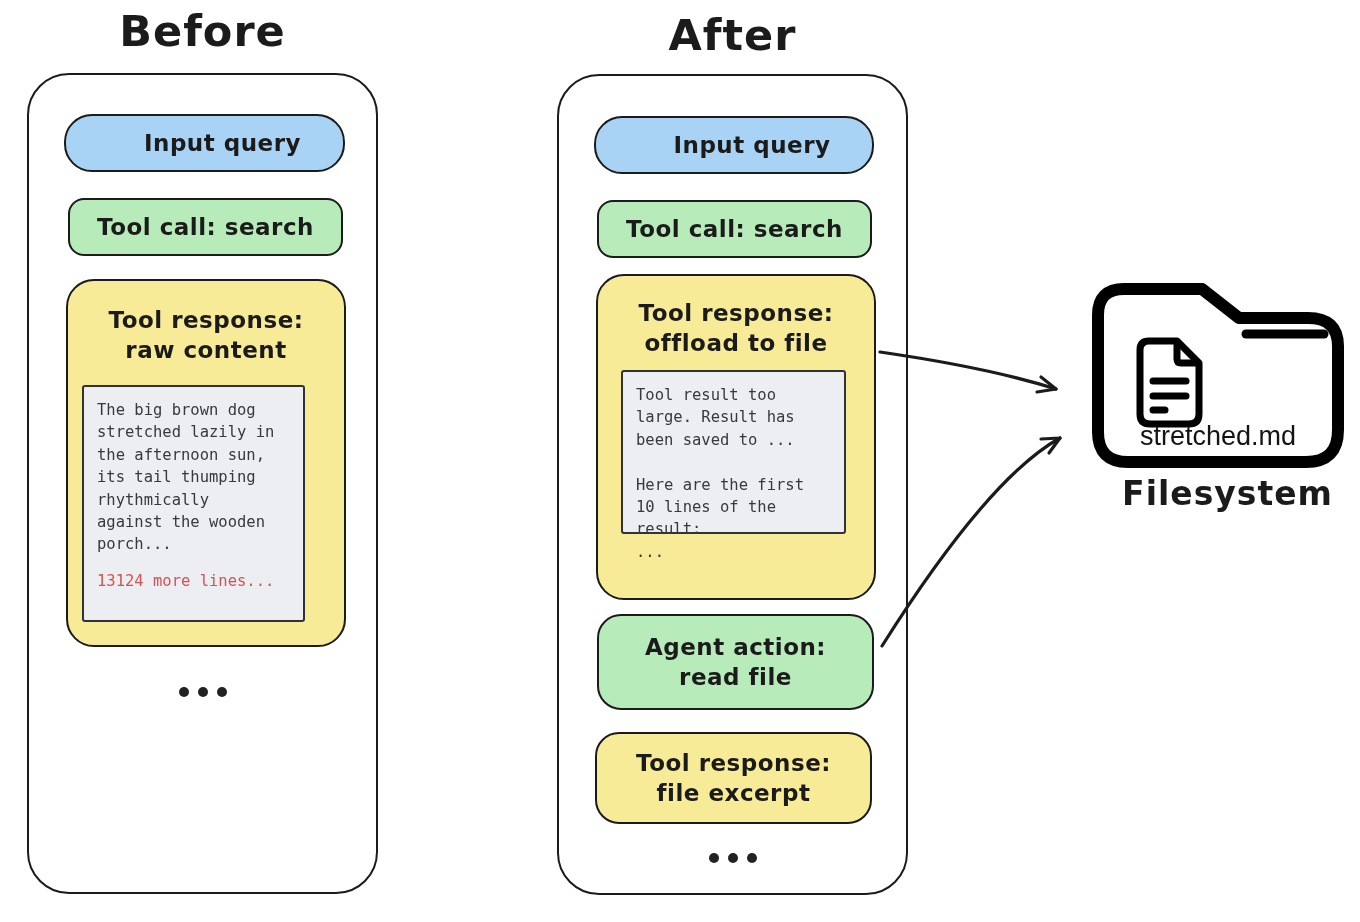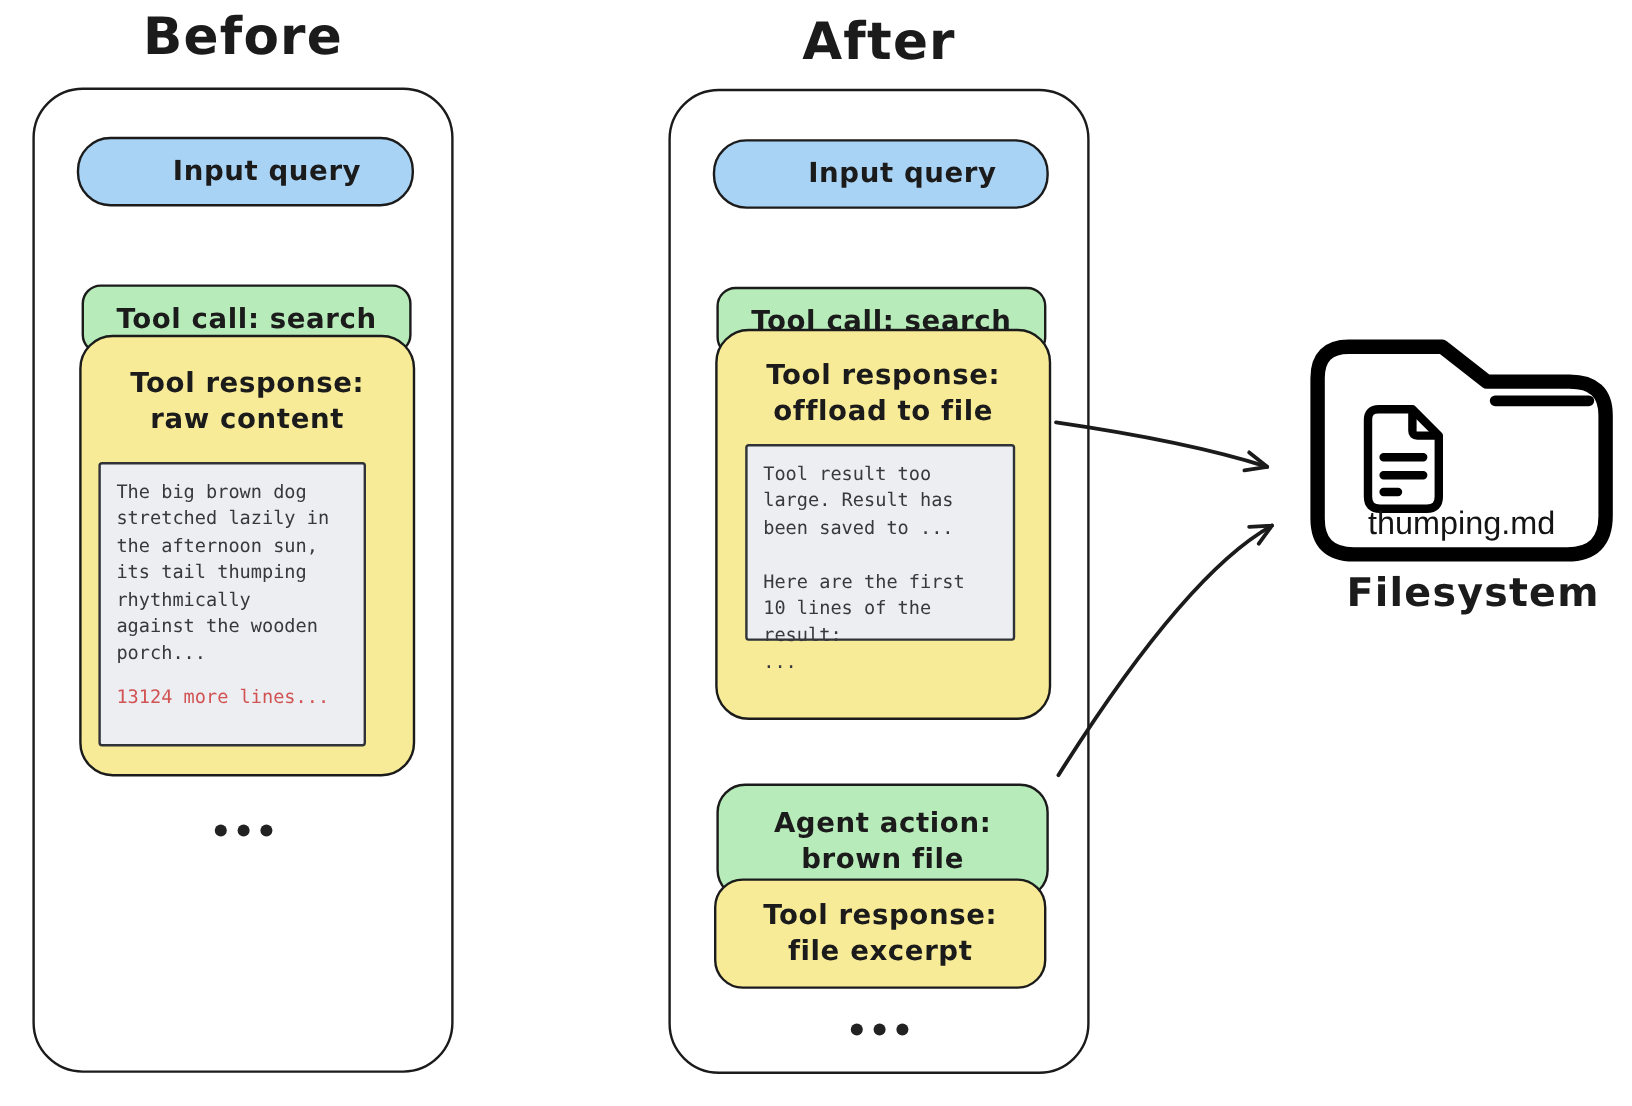--- a/index.html
+++ b/index.html
@@ -21,21 +21,21 @@
   #title-after{left:557px;top:10px;width:351px;}
 
   .panel{position:absolute;width:351px;height:821px;background:#fff;border:2.5px solid var(--ink);border-radius:42px;}
   #panel-before{left:27px;top:73px;}
   #panel-after{left:557px;top:74px;}
 
   .box{position:absolute;display:flex;align-items:center;justify-content:center;
        border:2px solid var(--ink);text-align:center;font-size:23px;font-weight:600;
        letter-spacing:.5px;white-space:pre-line;line-height:30px;color:var(--ink);}
   .box.blue{background:var(--blue-fill);border-radius:28px;padding-left:36px;}
-  .box.green{background:var(--green-fill);border-radius:16px;margin-top:39px;}
+  .box.green{background:var(--green-fill);border-radius:16px;}
   .box.yellow{background:var(--yellow-fill);border-radius:24px;}
   .box.tall{align-items:flex-start;border-radius:28px;}
 
   .codebox{position:absolute;background:var(--code-bg);border:2.5px solid #2f3338;border-radius:3px;
            padding:12px 13px;font-family:"DejaVu Sans Mono",monospace;font-size:15.5px;
            line-height:22.4px;color:var(--code-ink);text-align:left;}
   .codebox pre{font:inherit;white-space:pre;}
   .codebox .more{color:var(--red-text);margin-top:14px;white-space:pre;}
 
   .dots{position:absolute;left:0;width:100%;display:flex;justify-content:center;gap:9px;}
@@ -91,21 +91,21 @@
       <pre>Tool result too
 large. Result has
 been saved to ...
 
 Here are the first
 10 lines of the
 result:
 ...</pre>
     </div>
     <div class="box green" style="left:38px;top:538px;width:277px;height:96px;border-radius:24px;">Agent action:
-brown file</div>
+read file</div>
     <div class="box yellow" style="left:36px;top:656px;width:277px;height:92px;">Tool response:
 file excerpt</div>
     <div class="dots" style="top:777px;">
         <i></i>
         <i></i>
         <i></i>
       </div>
   </div>
 
   <svg class="overlay" viewBox="0 0 1360 922">
@@ -124,16 +124,16 @@
       <path stroke-width="12" fill="#fff" d="M 1124 289 L 1202 289 L 1239 318 L 1308 318 Q 1338 318 1338 346 L 1338 430 Q 1338 462 1306 462 L 1128 462 Q 1098 462 1098 432 L 1098 315 Q 1098 289 1124 289 Z"></path>
       <path stroke-width="9" stroke-linecap="round" d="M 1246 334 L 1324 334"></path>
       <g stroke-width="7">
         <path d="M 1149 341 L 1177 341 L 1199 363 L 1199 414 Q 1199 424 1189 424 L 1150 424 Q 1140 424 1140 414 L 1140 350 Q 1140 341 1149 341 Z"></path>
         <path d="M 1177 341 L 1177 359 Q 1177 363 1181 363 L 1199 363"></path>
         <path stroke-linecap="round" d="M 1153 381 L 1186 381 M 1153 396 L 1186 396 M 1153 410 L 1165 410"></path>
       </g>
     </g>
   </svg>
 
-  <div id="file-name">thumping.md</div>
+  <div id="file-name">stretched.md</div>
   <div id="filesystem-label">Filesystem</div>
 
 </div>
 
 </body></html>

